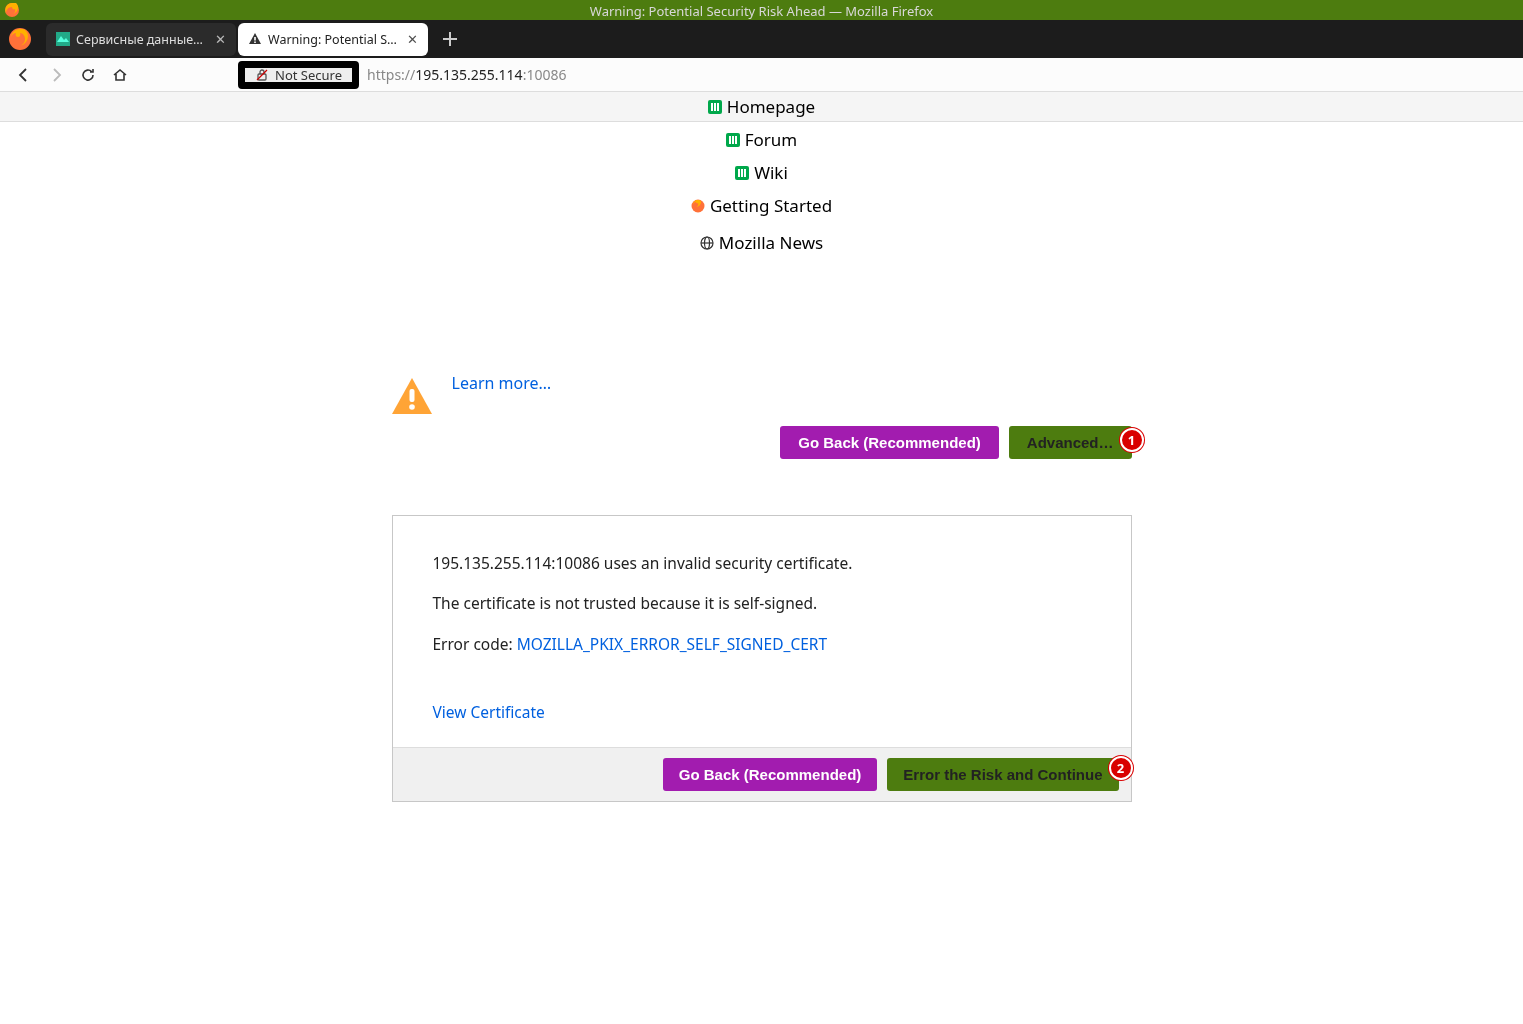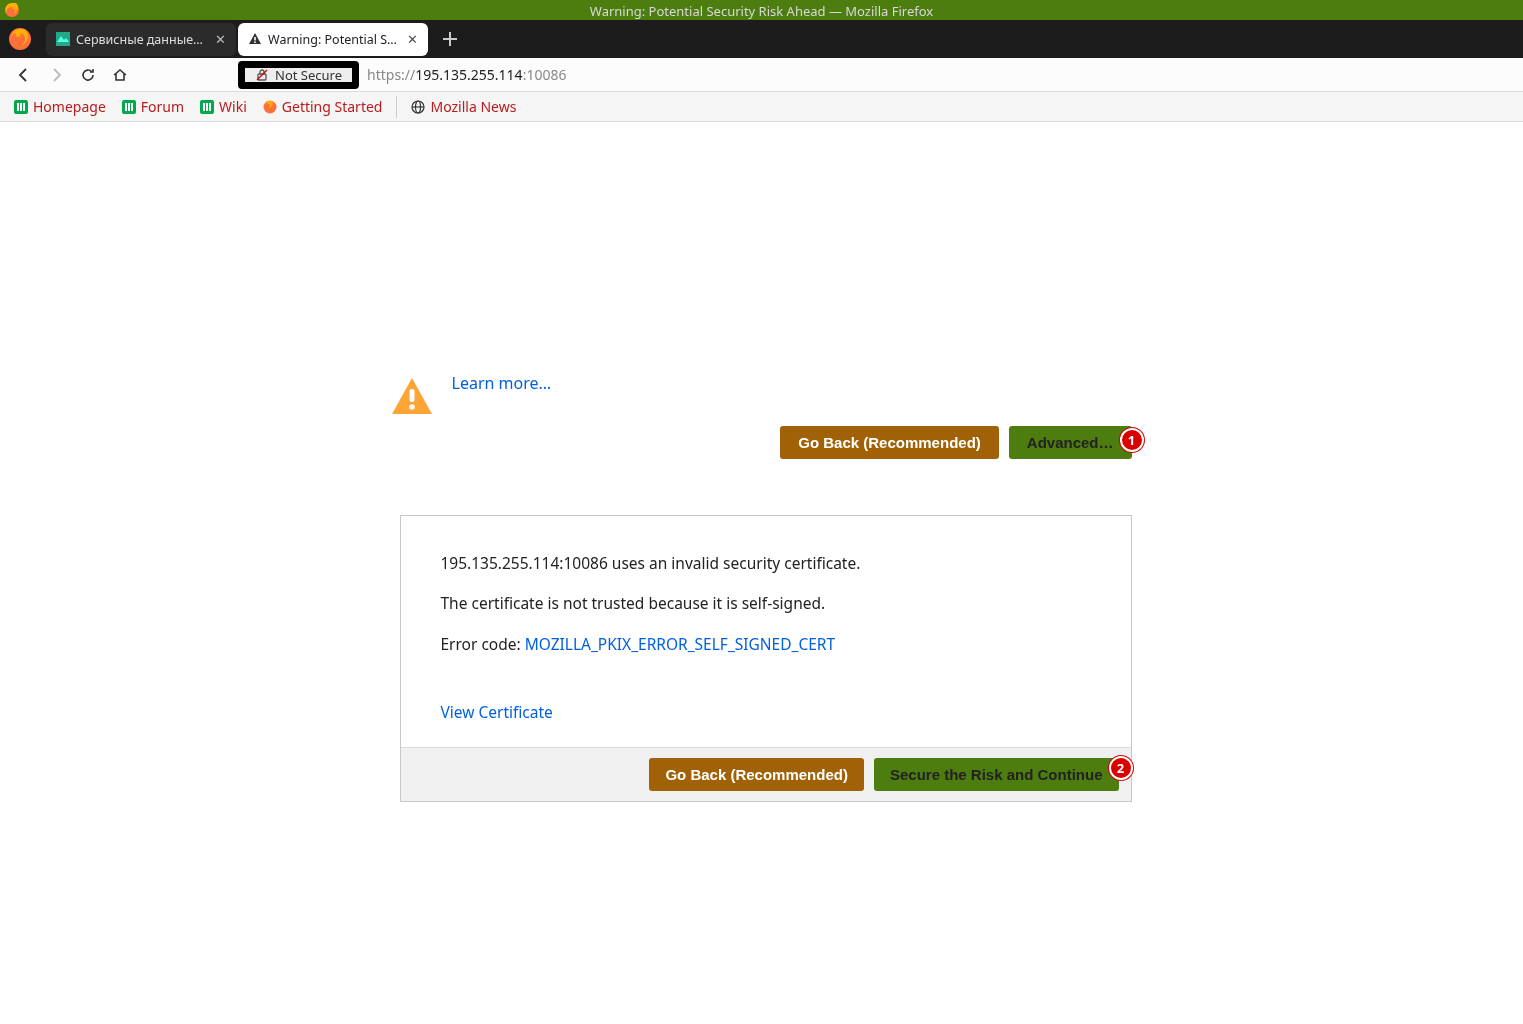--- a/index.html
+++ b/index.html
@@ -25,44 +25,44 @@
   
   .nav-toolbar { background: #fcfcfc; height: 34px; display: flex; align-items: center; padding: 0 10px; gap: 4px; border-bottom: 1px solid #ddd;}
   .nav-btn { width: 28px; height: 28px; display: flex; align-items: center; justify-content: center; color: #333; border-radius:4px;}
   .nav-btn.disabled { color: #b5b5b5; }
   .url-area { flex: 1; display: flex; align-items: center; margin-left: 100px; }
   .sec-badge { background: #eee; border: 7px solid #000000; border-radius: 4px; height: 28px; display: flex; align-items: center; padding: 0 10px; gap: 6px; font-size: 13px; color: #333; }
   .url-text { margin-left: 8px; font-size: 14px; color: #888; }
   .url-text .dark { color: #222; }
   
   
-  .bookmarks-bar { background: #f5f5f5; height: 30px; display: flex; align-items: center; padding: 0 8px; gap: 4px; border-bottom: 1px solid #ddd; font-size: 14px; color: #b91c1c;}
+  .bookmarks-bar { background: #f5f5f5; height: 30px; display: flex; align-items: center; padding: 0 8px; gap: 4px; border-bottom: 1px solid #ddd; font-size: 17px; color: #000000; flex-direction: column;}
   .bm-item { display: flex; align-items: center; gap: 5px; padding: 3px 6px; border-radius:4px;}
   .bm-sep { width:1px; height:22px; background:#ccc; margin:0 4px;}
   .green-icon { width:14px; height:14px; background:#00a84b; display:inline-flex; align-items:center; justify-content:center; border-radius:2px;}
   .green-icon::after{content:""; width:2px; height:8px; background:#fff; box-shadow: -3px 0 0 #fff, 3px 0 0 #fff;}
   
   
   .content { background: #fff; height: calc(1024px - 20px - 38px - 34px - 30px); padding-top: 250px; display:flex; justify-content:center;}
   .warning-wrap { width: 740px; }
   .warning-header { display:flex; gap: 20px; align-items:flex-start;}
   .warn-icon-cell { width: 40px; padding-top: 6px;}
   .warn-body { flex:1; }
   .warn-title { font-size: 27px; font-weight: 300; color: #222; margin-bottom: 22px; letter-spacing:0.2px;}
   .warn-text { font-size: 16.5px; line-height: 1.4; color: #222; margin-bottom: 18px;}
   .warn-text b { font-weight: 700; }
   .learn-more { color: #0060df; font-size: 16px; }
   
   .btn-row { display:flex; justify-content:flex-end; gap:10px; margin-top: 32px; position:relative;}
   .btn { padding: 8px 18px; font-size: 15px; border-radius: 3px; border: none; font-weight: 600;}
-  .btn-primary { background: #a16207; color: #fff; }
+  .btn-primary { background: #a21caf; color: #fff; }
   .btn-secondary { background: #4d7c0f; color: #222; }
   
   
-  .adv-panel { border: 1px solid #c7c7c7; margin-top: 56px; margin-left:8px;}
+  .adv-panel { border: 1px solid #c7c7c7; margin-top: 56px; margin-left:0;}
   .adv-inner { padding: 36px 40px 24px 40px; font-size: 15.5px; color: #222;}
   .adv-inner p { margin-bottom: 18px; line-height:1.45;}
   .err-code { color: #0060df; }
   .view-cert { color: #0060df; font-size: 15.5px; margin-top: 28px; display:inline-block;}
   .adv-btn-row { background: #f0f0f0; border-top: 1px solid #ddd; padding: 10px 12px; display:flex; justify-content:flex-end; gap:10px;}
   .adv-btn-row .btn { font-size: 15px; padding: 8px 16px;}
   
   
   .marker { width: 24px; height: 24px; border-radius: 50%; background: #d90000; border: 2px solid #fff; color: #fff; font-weight: 700; font-size: 13px; display:flex; align-items:center; justify-content:center; position:absolute; box-shadow: 0 0 0 1px #d90000;}
   
@@ -219,19 +219,19 @@
       <div class="adv-inner">
         <p>195.135.255.114:10086 uses an invalid security certificate.</p>
         <p>The certificate is not trusted because it is self-signed.</p>
         <p>
           <span>Error code: </span><a class="err-code">MOZILLA_PKIX_ERROR_SELF_SIGNED_CERT</a>
         </p>
         <a class="view-cert">View Certificate</a>
       </div>
       <div class="adv-btn-row" style="position:relative;">
         <button class="btn btn-primary">Go Back (Recommended)</button>
-        <button class="btn btn-secondary">Secure the Risk and Continue</button>
+        <button class="btn btn-secondary">Error the Risk and Continue</button>
         <div class="marker" style="right:-2px; top:8px;">2</div>
       </div>
     </div>
 
   </div>
 </div>
 
 </body></html>

